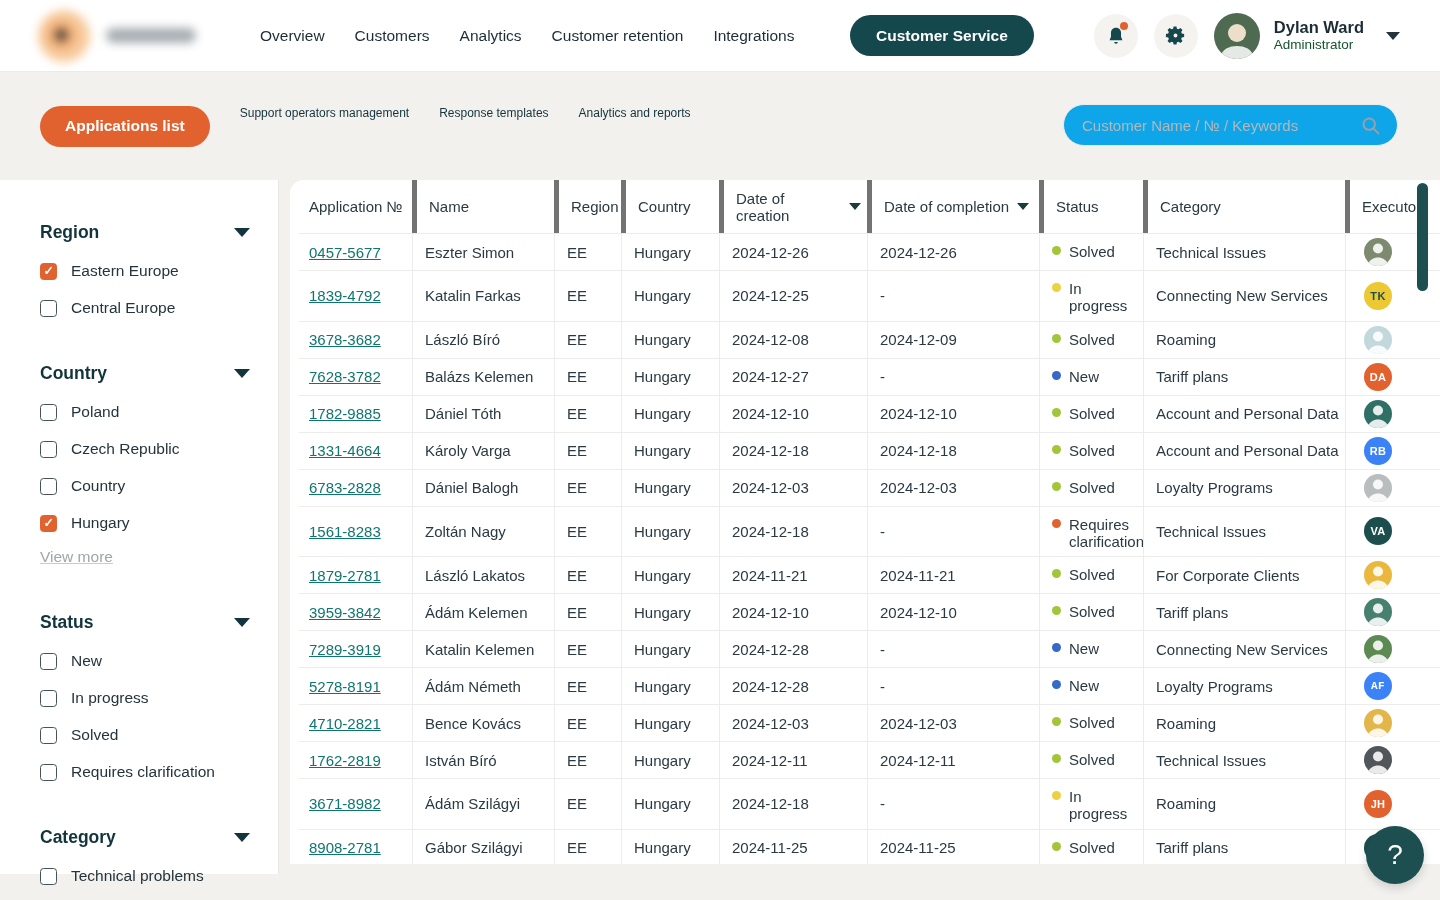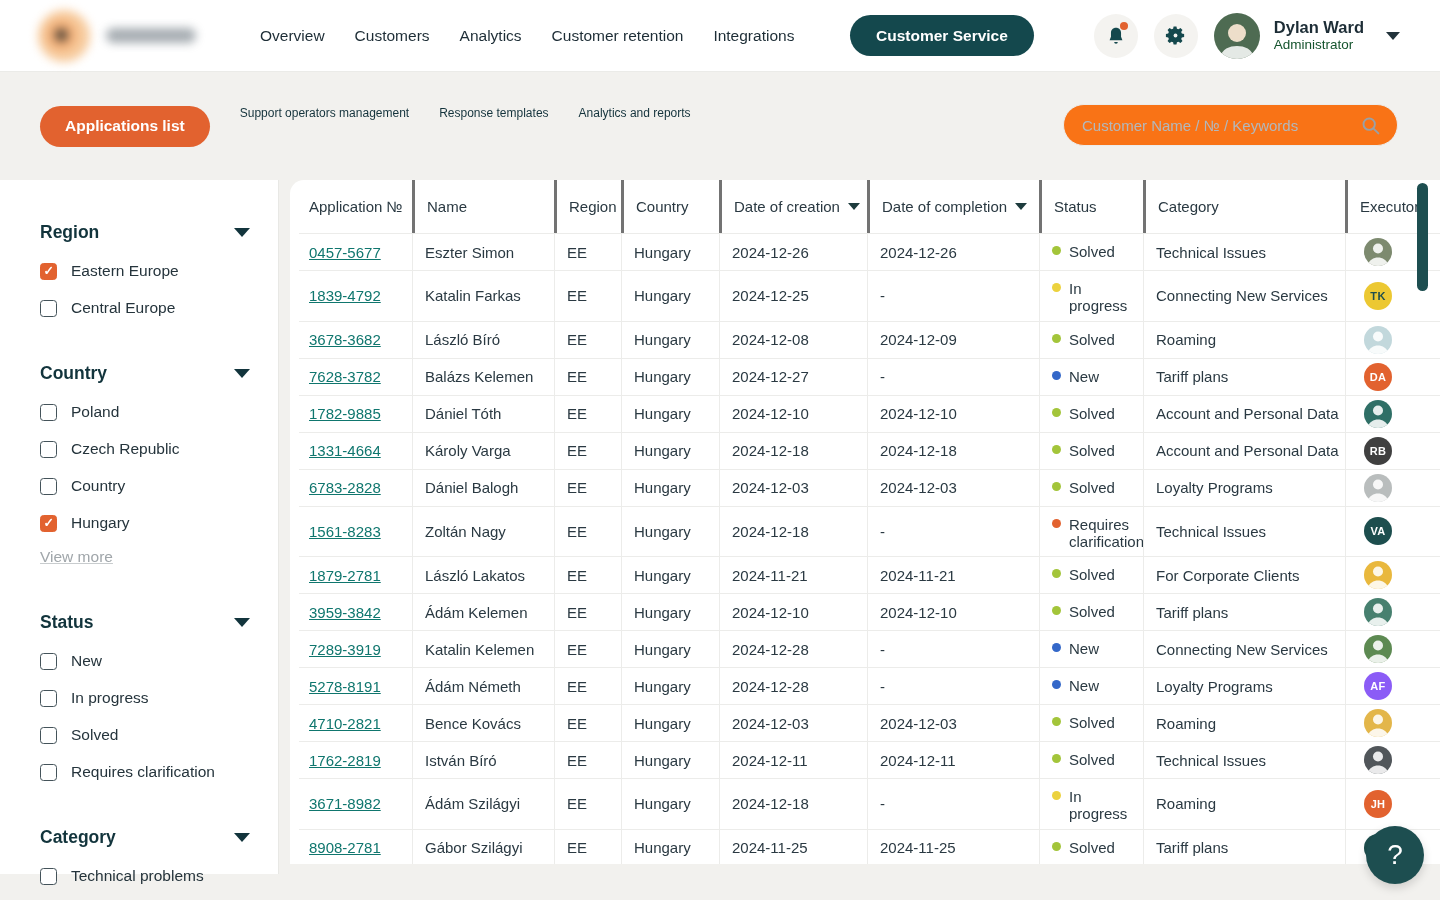--- a/index.html
+++ b/index.html
@@ -50,21 +50,21 @@
   
   .tabsbar{ position:absolute; top:72px; left:0; width:1440px; height:108px; display:flex; align-items:center; }
   .tab-pill{
     margin-left:40px; height:41px; padding:0 25px; border-radius:21px;
     background:#e2622f; color:#fff; font-size:15.5px; font-weight:bold;
     display:flex; align-items:center; cursor:pointer;
   }
   .tab{ margin-left:30px; font-size:12px; color:#14333c; cursor:pointer; white-space:nowrap; }
   .search{
     position:absolute; right:42px; top:32px; width:335px; height:42px;
-    background:#f97316; border-radius:21px; border:1px solid #ececea;
+    background:#0ea5e9; border-radius:21px; border:1px solid #ececea;
     display:flex; align-items:center; padding:0 16px 0 18px;
   }
   .search input{
     border:none; outline:none; flex:1; font-size:15px; color:#3a464d;
     font-family:"Liberation Sans", sans-serif; background:transparent;
   }
   .search input::placeholder{ color:#b3b8bc; }
   
   .sidebar{
     position:absolute; top:180px; left:0; width:279px; height:694px;
@@ -90,21 +90,21 @@
     display:grid;
     grid-template-columns:113px 142px 67px 98px 148px 172px 104px 202px 65px;
   }
   .thead{ height:53px; color:#8d959b; font-size:15px; }
   .thead .tcell{ display:flex; align-items:center; gap:8px; }
   .sort-arrow{ width:0;height:0;border-left:6px solid transparent;border-right:6px solid transparent;border-top:7px solid #1d3b3d; cursor:pointer; }
   .tbody .trow{ border-top:1px solid #ececea; min-height:37px; }
   .tcell{ padding:0 6px 0 12px; display:flex; align-items:center; font-size:15px; color:#2a3942; }
   .tcell:first-child{ padding-left:10px; }
   .trow .tcell + .tcell{ border-left:1px solid #ececea; }
-  .thead .tcell + .tcell{ border-left:3px solid #737373; }
+  .thead .tcell + .tcell{ border-left:5px solid #737373; }
   .app-link{ color:#0f766e; text-decoration:underline; cursor:pointer; }
   .status-cell{ align-items:flex-start; padding-top:9px; padding-bottom:6px; gap:8px; line-height:1.15; }
   .status-dot{ width:9px; height:9px; border-radius:50%; flex:none; margin-top:3px; }
   .exec-cell{ justify-content:center; padding:4px 0; }
   .avatar{
     width:28px; height:28px; border-radius:50%; overflow:hidden; flex:none;
     display:flex; align-items:center; justify-content:center;
     font-size:11px; font-weight:bold; letter-spacing:.3px;
   }
   .avatar svg{ display:block; }
@@ -436,21 +436,21 @@
     <div class="tcell">EE</div>
     <div class="tcell">Hungary</div>
     <div class="tcell">2024-12-18</div>
     <div class="tcell">2024-12-18</div>
     <div class="tcell status-cell">
       <span class="status-dot" style="background: rgb(163, 197, 58);"></span>
       <span>Solved</span>
     </div>
     <div class="tcell">Account and Personal Data</div>
     <div class="tcell exec-cell">
-      <span class="avatar" style="background: #404040; color: rgb(255, 255, 255);">RB</span>
+      <span class="avatar" style="background: #3b82f6; color: rgb(255, 255, 255);">RB</span>
     </div>
   </div>
 
   <div class="trow">
     <div class="tcell">
           <a class="app-link">6783-2828</a>
         </div>
     <div class="tcell">Dániel Balogh</div>
     <div class="tcell">EE</div>
     <div class="tcell">Hungary</div>
@@ -570,21 +570,21 @@
     <div class="tcell">EE</div>
     <div class="tcell">Hungary</div>
     <div class="tcell">2024-12-28</div>
     <div class="tcell">-</div>
     <div class="tcell status-cell">
       <span class="status-dot" style="background: rgb(52, 104, 201);"></span>
       <span>New</span>
     </div>
     <div class="tcell">Loyalty Programs</div>
     <div class="tcell exec-cell">
-      <span class="avatar" style="background: #8b5cf6; color: rgb(255, 255, 255);">AF</span>
+      <span class="avatar" style="background: #3b82f6; color: rgb(255, 255, 255); font-family: Liberation Mono, monospace;">AF</span>
     </div>
   </div>
 
   <div class="trow">
     <div class="tcell">
           <a class="app-link">4710-2821</a>
         </div>
     <div class="tcell">Bence Kovács</div>
     <div class="tcell">EE</div>
     <div class="tcell">Hungary</div>

